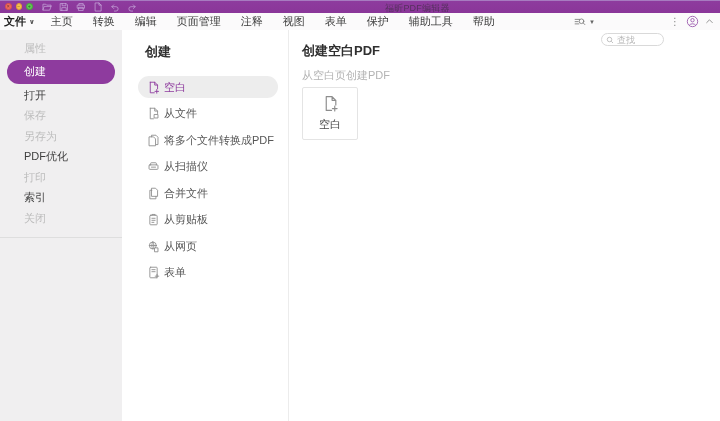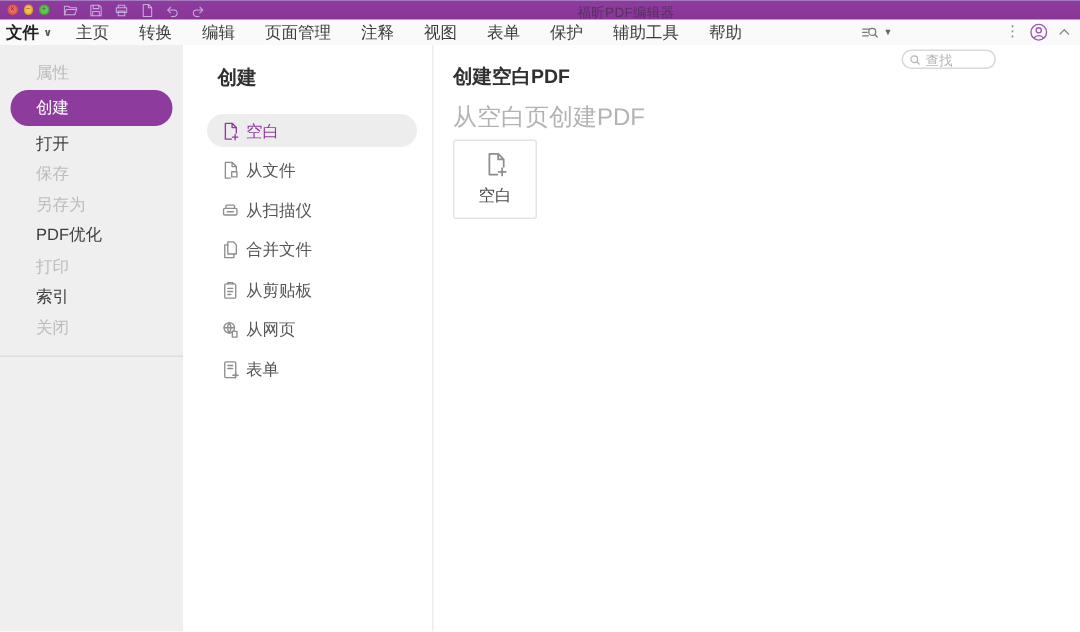--- a/index.html
+++ b/index.html
@@ -68,21 +68,21 @@
     display:flex; align-items:center; padding-left:9px; gap:4px; color:#565656;
     font-size:11px; cursor:default; white-space:nowrap; }
   .cl-item svg { width:13px; height:13px; flex:0 0 auto; color:#8d8d8d; }
   .cl-item.selected { background:#ededed; color:#8e3b9e; }
   .cl-item.selected svg { color:#8e3b9e; }
   .cl-label { overflow:hidden; }
 
   
   .detail-panel { flex:1; border-left:1px solid #ececec; padding:12px 0 16px 13px; }
   .detail-title { font-size:13px; font-weight:bold; color:#303030; }
-  .detail-sub { font-size:16px; color:#b3b3b3; margin-top:8px; }
+  .detail-sub { font-size:11px; color:#b3b3b3; margin-top:8px; }
   .blank-card { width:56px; height:53px; border:1px solid #e4e4e4; border-radius:2px;
     margin-top:4px; display:flex; flex-direction:column; align-items:center;
     justify-content:center; gap:5px; cursor:default; background:#fff; }
   .blank-card svg { width:17px; height:17px; color:#8d8d8d; }
   .blank-card .card-label { font-size:11px; color:#4a4a4a; }
 </style>
 </head>
 <body>
 
 <div class="window">
@@ -209,20 +209,29 @@
               <svg viewBox="0 0 16 16" fill="none" stroke="currentColor" stroke-width="1.1" stroke-linecap="round" stroke-linejoin="round">
                 <path d="M4 1.5h5.5L13 5v3M4 1.5v13h4M9.5 1.5V5H13"></path>
                 <rect x="9.2" y="9.2" width="4.3" height="4.3"></rect>
               </svg>
             </span>
             <span class="cl-label">从文件</span>
           </div>
           <div class="cl-item">
             <span style="display: flex;">
               <svg viewBox="0 0 16 16" fill="none" stroke="currentColor" stroke-width="1.1" stroke-linecap="round" stroke-linejoin="round">
+                <path d="M5.5 3.5v-2H11l2.5 2.5V13h-2.2"></path>
+                <path d="M3 3.5h5L10.5 6v8.5H3z"></path>
+              </svg>
+            </span>
+            <span class="cl-label">将多个文件转换成PDF</span>
+          </div>
+          <div class="cl-item">
+            <span style="display: flex;">
+              <svg viewBox="0 0 16 16" fill="none" stroke="currentColor" stroke-width="1.1" stroke-linecap="round" stroke-linejoin="round">
                 <path d="M4.5 6V4.2a.8.8 0 0 1 .8-.8h5.4a.8.8 0 0 1 .8.8V6"></path>
                 <rect x="2.5" y="6" width="11" height="5.5" rx="1"></rect>
                 <path d="M5.5 8.8h5"></path>
               </svg>
             </span>
             <span class="cl-label">从扫描仪</span>
           </div>
           <div class="cl-item">
             <span style="display: flex;">
               <svg viewBox="0 0 16 16" fill="none" stroke="currentColor" stroke-width="1.1" stroke-linecap="round" stroke-linejoin="round">

